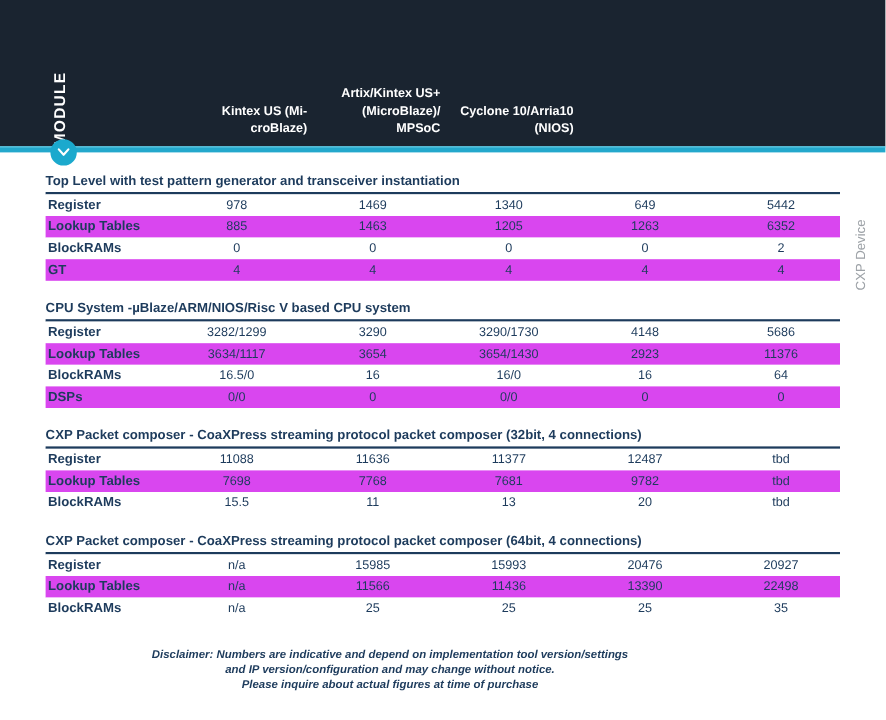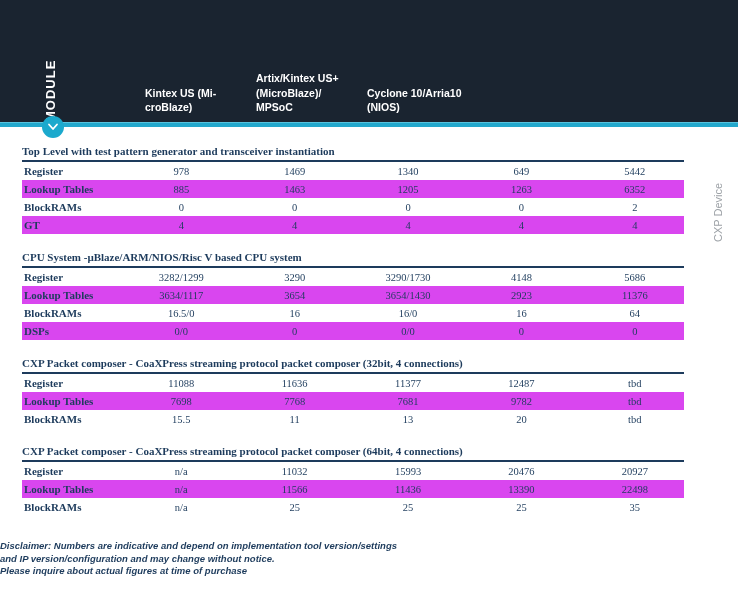--- a/index.html
+++ b/index.html
@@ -17,21 +17,21 @@
     position:absolute;left:40px;top:42px;height:80px;width:20px;
     writing-mode:vertical-rl;transform:rotate(180deg);
     color:#ffffff;font-weight:bold;font-size:13px;letter-spacing:1px;
     display:flex;align-items:center;justify-content:flex-start;
   }
   .col-headers{
     position:absolute;left:145px;top:0;width:555px;height:122px;
     display:flex;align-items:flex-end;
   }
   .col-header{
-    width:111px;text-align:left;color:#ffffff;font-weight:bold;
+    width:111px;text-align:right;color:#ffffff;font-weight:bold;
     font-size:10.5px;line-height:1.35;padding-bottom:8px;
     white-space:pre-line;
   }
   .accent-line{
     position:absolute;left:0;top:122px;width:738px;height:5px;
     background:#23a8cc;border-top:1px solid #58c3de;box-sizing:border-box;
   }
   .chevron-badge{
     position:absolute;left:42px;top:116px;width:22px;height:22px;
     border-radius:50%;background:#1ba9cd;display:flex;align-items:center;
@@ -39,42 +39,42 @@
   }
   .chevron-badge svg{display:block;}
   
   .side-label{
     position:absolute;left:710px;top:154px;height:88px;width:16px;
     writing-mode:vertical-rl;transform:rotate(180deg);
     color:#9da2a7;font-size:11px;display:flex;align-items:center;
   }
   
   .sections{
-    position:absolute;left:22px;top:144px;width:662px;font-family:Liberation Serif, serif;
+    position:absolute;left:38px;top:144px;width:662px;
   }
   .section{margin-bottom:16px;}
   .sec-title{
     height:16px;line-height:14px;font-size:11px;font-weight:bold;
     color:#1d3b5c;border-bottom:2px solid #1d3b5c;
     white-space:nowrap;
   }
   .row{
     display:flex;height:18px;align-items:center;background:#ffffff;gap:15px;
   }
   .row.alt{background:#d946ef;}
   .rlabel{
     width:107px;font-size:11px;font-weight:bold;color:#1d3b5c;
     padding-left:2px;box-sizing:border-box;white-space:nowrap;
   }
   .cell{
     width:111px;text-align:center;font-size:10.5px;color:#1d3b5c;
   }
   
   .disclaimer{
-    position:absolute;left:0;top:540px;width:650px;
+    position:absolute;left:0;top:540px;width:650px;text-align:center;
     font-size:9.5px;font-style:italic;font-weight:bold;color:#1d3b5c;
     line-height:1.32;
   }
 </style>
 </head>
 <body>
 
 <div class="top-header">
   <div class="module-vert">MODULE</div>
   <div class="col-headers">
@@ -194,21 +194,21 @@
         <div class="cell">13</div>
         <div class="cell">20</div>
         <div class="cell">tbd</div>
       </div>
     </div>
     <div class="section">
       <div class="sec-title">CXP Packet composer - CoaXPress streaming protocol packet composer (64bit, 4 connections)</div>
       <div class="row">
         <div class="rlabel">Register</div>
         <div class="cell">n/a</div>
-        <div class="cell">11032</div>
+        <div class="cell">15985</div>
         <div class="cell">15993</div>
         <div class="cell">20476</div>
         <div class="cell">20927</div>
       </div>
       <div class="row alt">
         <div class="rlabel">Lookup Tables</div>
         <div class="cell">n/a</div>
         <div class="cell">11566</div>
         <div class="cell">11436</div>
         <div class="cell">13390</div>

